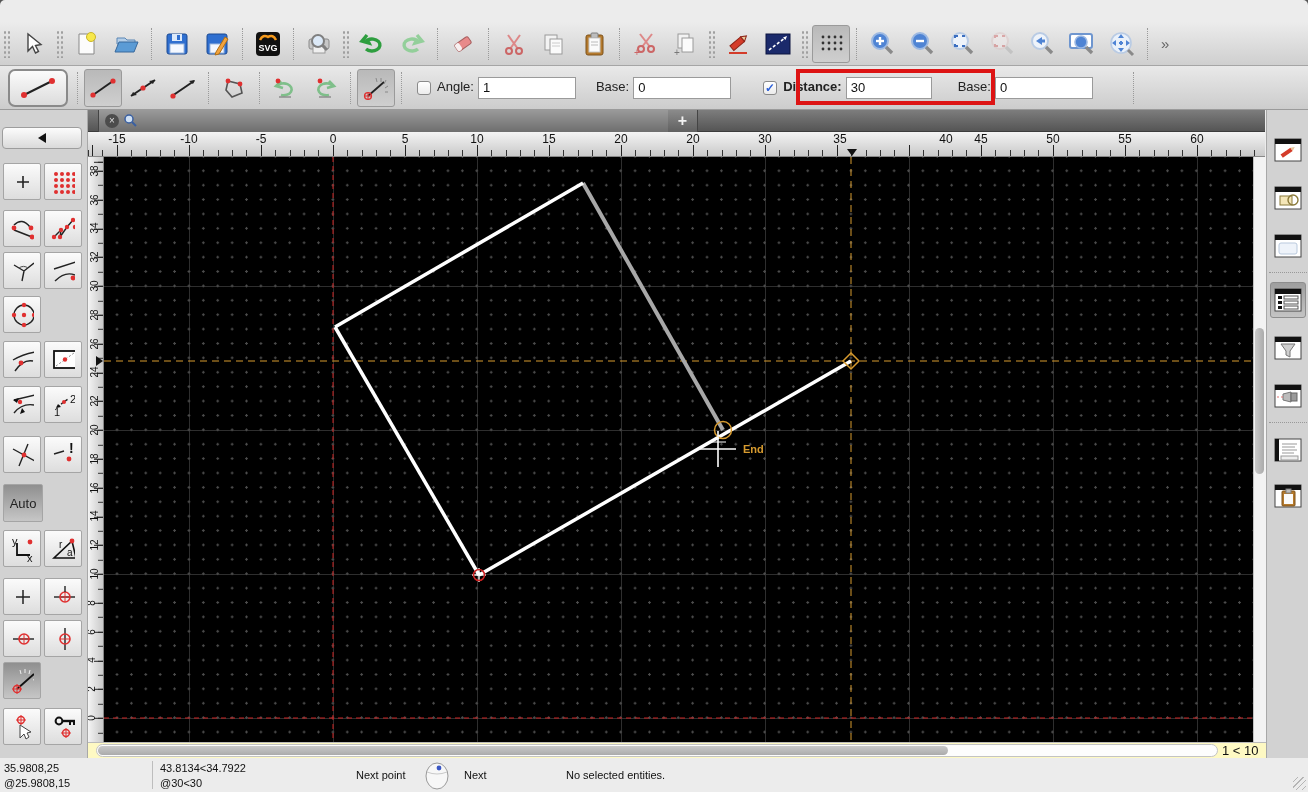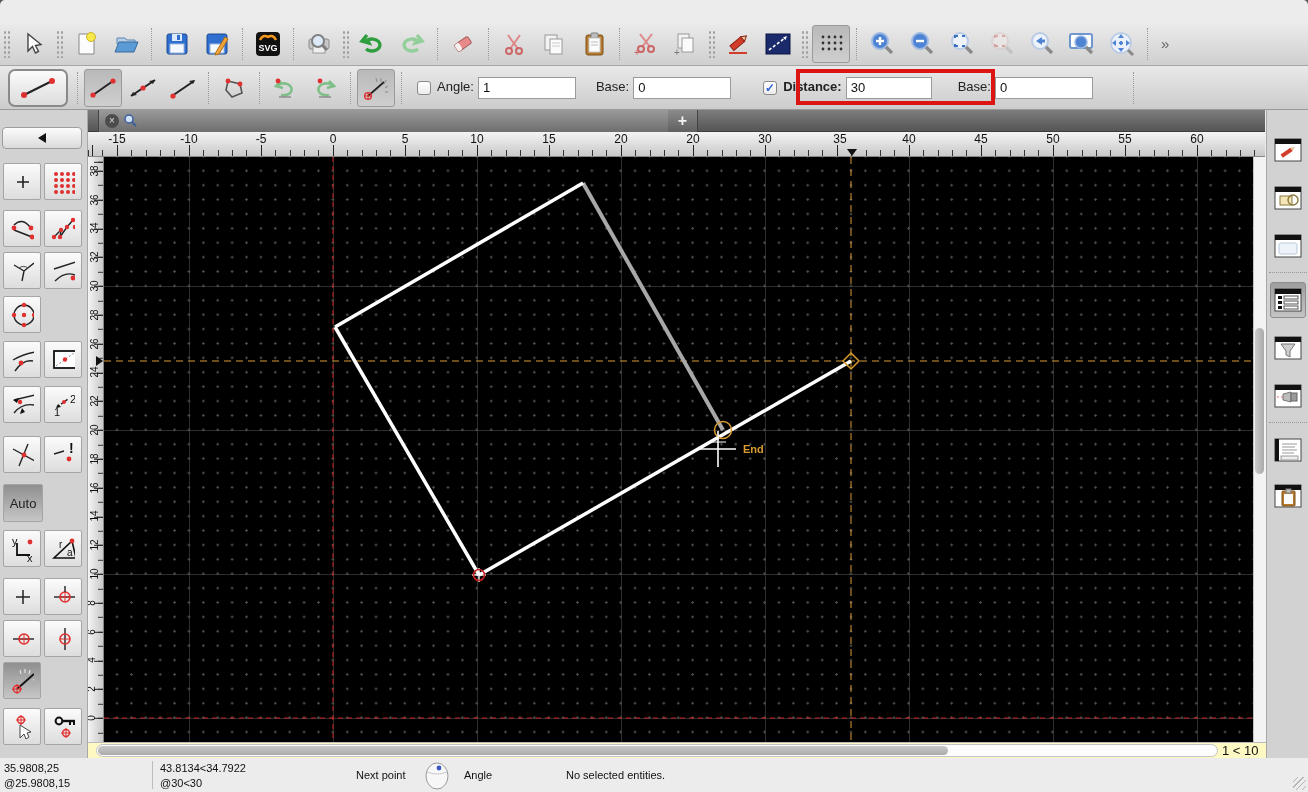--- a/index.html
+++ b/index.html
@@ -643,21 +643,21 @@
         <span class="hrl" style="left: 101px;">-10</span>
         <span class="hrl" style="left: 173px;">-5</span>
         <span class="hrl" style="left: 245px;">0</span>
         <span class="hrl" style="left: 317px;">5</span>
         <span class="hrl" style="left: 389px;">10</span>
         <span class="hrl" style="left: 461px;">15</span>
         <span class="hrl" style="left: 533px;">20</span>
         <span class="hrl" style="left: 605px;">20</span>
         <span class="hrl" style="left: 677px;">30</span>
         <span class="hrl" style="left: 752px;">35</span>
-        <span class="hrl" style="left: 821px;">40</span>
+        <span class="hrl" style="left: 858px;">40</span>
         <span class="hrl" style="left: 893px; text-align: right;">45</span>
         <span class="hrl" style="left: 965px;">50</span>
         <span class="hrl" style="left: 1037px;">55</span>
         <span class="hrl" style="left: 1109px;">60</span>
       </div>
     <div class="marker-top"></div>
   </div>
   <div class="ruler-left">
     <div class="minor"></div>
       <div class="major"></div>
@@ -820,18 +820,18 @@
     <span class="st" style="left:160px;top:4px">43.8134&lt;34.7922</span>
     <span class="st" style="left:160px;top:19px">@30&lt;30</span>
     <span class="st" style="left:356px;top:11px">Next point</span>
     <span class="st" style="left:422px;top:0">
       <svg width="30" height="33">
           <ellipse cx="15" cy="18" rx="11" ry="13" fill="#f7f7f7" stroke="#9a9a9a"></ellipse>
           <path d="M5 14 q10 4 20 0" fill="none" stroke="#c9c9c9"></path>
           <circle cx="17" cy="10" r="2.4" fill="#3a56c4"></circle>
         </svg>
     </span>
-    <span class="st" style="left:464px;top:11px">Angle</span>
+    <span class="st" style="left:464px;top:11px">Next</span>
     <span class="st" style="left:566px;top:11px">No selected entities.</span>
     <div class="grip-corner"></div>
   </div>
 
 </div>
 
 </body></html>

